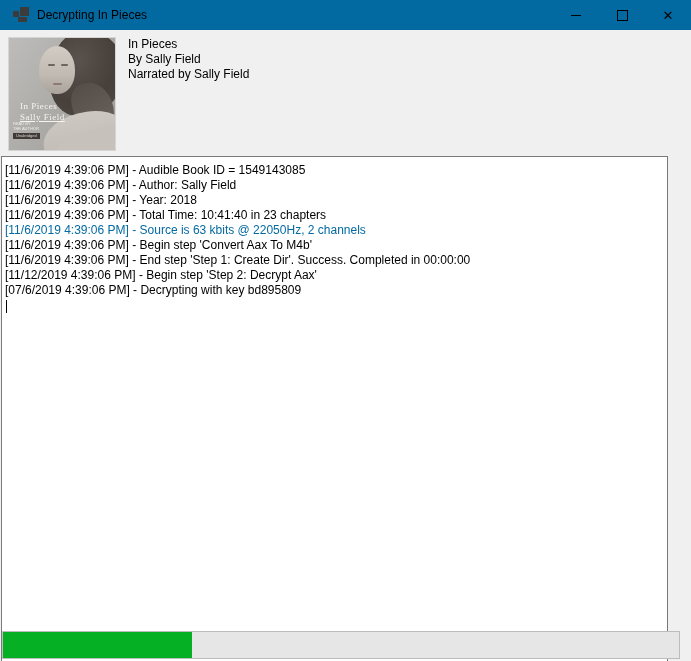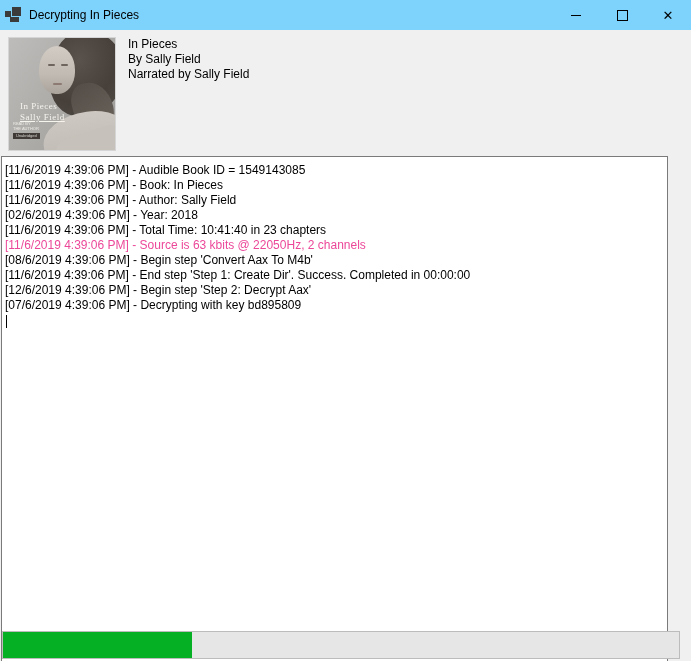--- a/index.html
+++ b/index.html
@@ -11,22 +11,22 @@
   }
   #window {
     position:relative;
     width:691px; height:661px;
     background:#f0f0f0;
   }
 
   
   .titlebar {
     position:absolute; top:0; left:0; right:0; height:30px;
-    background:#7dd3fc;
-    display:flex; align-items:center;
+    background:#0369a1;
+    display:flex; align-items:center;padding-left:8px;
   }
   .app-icon {
     position:relative; width:16px; height:16px; margin-left:5px; flex:0 0 auto;
   }
   .app-icon .blk { position:absolute; background:#3b3b3b; }
   .app-icon .b1 { left:0;  top:4px;  width:6px;  height:6px; }
   .app-icon .b2 { left:7px; top:0;   width:9px;  height:9px; }
   .app-icon .b3 { left:5px; top:10px; width:9px; height:5px; }
   .title-text {
     margin-left:8px; font-size:12px; color:#000000;
@@ -178,28 +178,27 @@
 
   <div class="book-info">
     <div>In Pieces</div>
     <div>By Sally Field</div>
     <div>Narrated by Sally Field</div>
   </div>
 
   <div class="logbox">
     <div id="log-lines">
         <div class="log-line">[11/6/2019 4:39:06 PM] - Audible Book ID = 1549143085</div>
-        <div class="log-line">[11/6/2019 4:39:06 PM] - Book: In Pieces</div>
         <div class="log-line">[11/6/2019 4:39:06 PM] - Author: Sally Field</div>
-        <div class="log-line">[02/6/2019 4:39:06 PM] - Year: 2018</div>
+        <div class="log-line">[11/6/2019 4:39:06 PM] - Year: 2018</div>
         <div class="log-line">[11/6/2019 4:39:06 PM] - Total Time: 10:41:40 in 23 chapters</div>
-        <div class="log-line" style="color: #ec4899;">[11/6/2019 4:39:06 PM] - Source is 63 kbits @ 22050Hz, 2 channels</div>
-        <div class="log-line">[08/6/2019 4:39:06 PM] - Begin step 'Convert Aax To M4b'</div>
+        <div class="log-line" style="color: #0369a1;">[11/6/2019 4:39:06 PM] - Source is 63 kbits @ 22050Hz, 2 channels</div>
+        <div class="log-line">[11/6/2019 4:39:06 PM] - Begin step 'Convert Aax To M4b'</div>
         <div class="log-line">[11/6/2019 4:39:06 PM] - End step 'Step 1: Create Dir'. Success. Completed in 00:00:00</div>
-        <div class="log-line">[12/6/2019 4:39:06 PM] - Begin step 'Step 2: Decrypt Aax'</div>
+        <div class="log-line">[11/12/2019 4:39:06 PM] - Begin step 'Step 2: Decrypt Aax'</div>
         <div class="log-line">[07/6/2019 4:39:06 PM] - Decrypting with key bd895809</div>
       </div>
     <div class="caret"></div>
   </div>
 
   <div class="progress">
     <div class="progress-fill" style="width: 28%; background: rgb(6, 176, 37);"></div>
   </div>
 
 </div>

